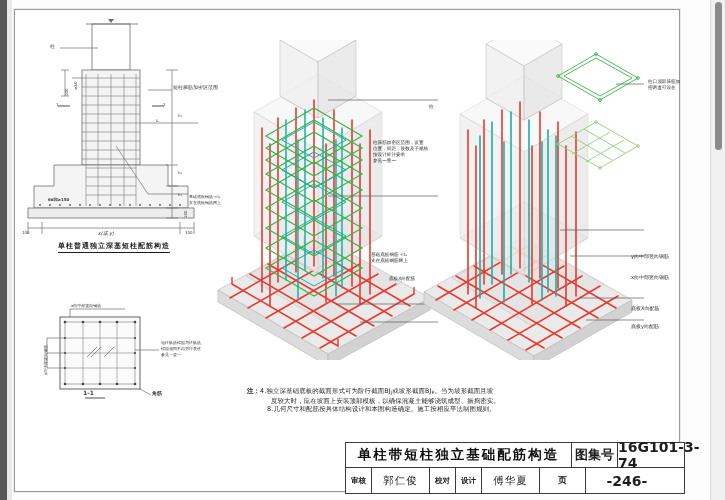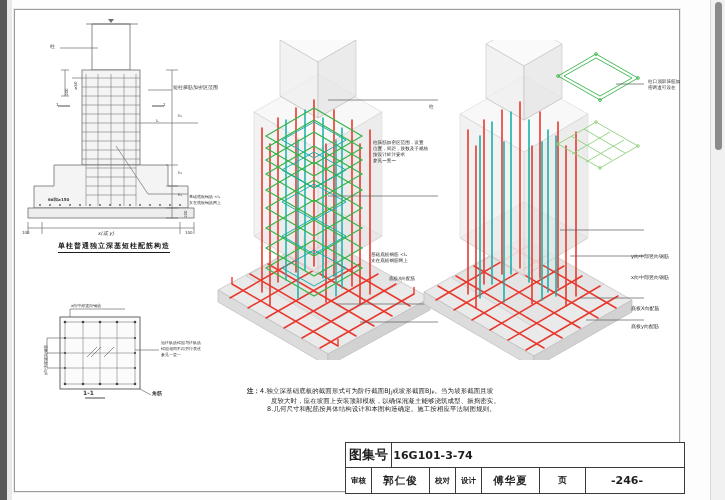--- a/index.html
+++ b/index.html
@@ -39,22 +39,22 @@
   .svgwrap{position:absolute;}
 
   
   .tb{position:absolute;left:330px;top:432px;width:340px;height:52px;border:1px solid #3a3a3a;background:#fff;box-sizing:border-box;}
   .tb-row{display:flex;width:100%;box-sizing:border-box;}
   .tb-r1{height:25px;border-bottom:1px solid #3a3a3a;}
   .tb-r2{height:25px;text-align:center;}
   .tb-c{display:flex;align-items:center;justify-content:center;box-sizing:border-box;border-right:1px solid #3a3a3a;color:#1e1e1e;}
   .tb-c:last-child{border-right:none;}
   .tb-title{flex:0 0 226px;font-size:13.5px;letter-spacing:2px;font-weight:bold;color:#111;}
-  .tb-num{flex:0 0 82px;font-size:11px;font-weight:bold;}
-  .tb-name{flex:0 0 58px;font-size:10.5px;font-weight:bold;letter-spacing:1px;}
+  .tb-num{flex:0 0 82px;font-size:14px;font-weight:bold;}
+  .tb-name{flex:0 0 58px;font-size:10.5px;font-weight:normal;letter-spacing:1px;}
 
   
   .notes{position:absolute;left:232px;top:377px;width:392px;color:#222;font-size:6.4px;line-height:8.6px;letter-spacing:0.15px;}
   .notes .nrow{white-space:nowrap;}
   .notes b{font-weight:bold;}
   sub{font-size:72%;vertical-align:baseline;position:relative;bottom:-0.22em;}
 
   
   .anno{position:absolute;color:#2c2c2c;font-size:4.6px;line-height:5.6px;white-space:nowrap;}
   .anno2{position:absolute;color:#2c2c2c;font-size:5px;line-height:6.2px;white-space:nowrap;}
@@ -462,20 +462,21 @@
     <div class="notes">
       <div class="nrow">
         <b>注：</b><span>4.独立深基础底板的截面形式可为阶行截面BJ</span><sub>J</sub><span>或坡形截面BJ</span><sub>P</sub><span>。当为坡形截面且坡</span>
       </div>
       <div class="nrow" style="padding-left:24px;">度较大时，应在坡面上安装顶部模板，以确保混凝土能够浇筑成型、振捣密实。</div>
       <div class="nrow" style="padding-left:20px;">8.几何尺寸和配筋按具体结构设计和本图构造确定。施工按相应平法制图规则。</div>
     </div>
 
     <div class="tb">
       <div class="tb-row tb-r1">
+        <div class="tb-c tb-title">单柱带短柱独立基础配筋构造</div>
         <div class="tb-c" style="flex:0 0 46px;font-size:13px;font-weight:bold;">图集号</div>
         <div class="tb-c tb-num">16G101-3-74</div>
       </div>
       <div class="tb-row tb-r2">
         <div class="tb-c" style="flex:0 0 26px;font-size:7.5px;font-weight:bold;">审核</div>
         <div class="tb-c tb-name">郭仁俊</div>
         <div class="tb-c" style="flex:0 0 26px;font-size:7.5px;font-weight:bold;">校对</div>
         <div class="tb-c" style="flex:0 0 26px;font-size:7.5px;font-weight:bold;font-family:Liberation Serif, serif;">设计</div>
         <div class="tb-c tb-name">傅华夏</div>
         <div class="tb-c" style="flex:0 0 46px;font-size:9px;font-weight:bold;">页</div>

